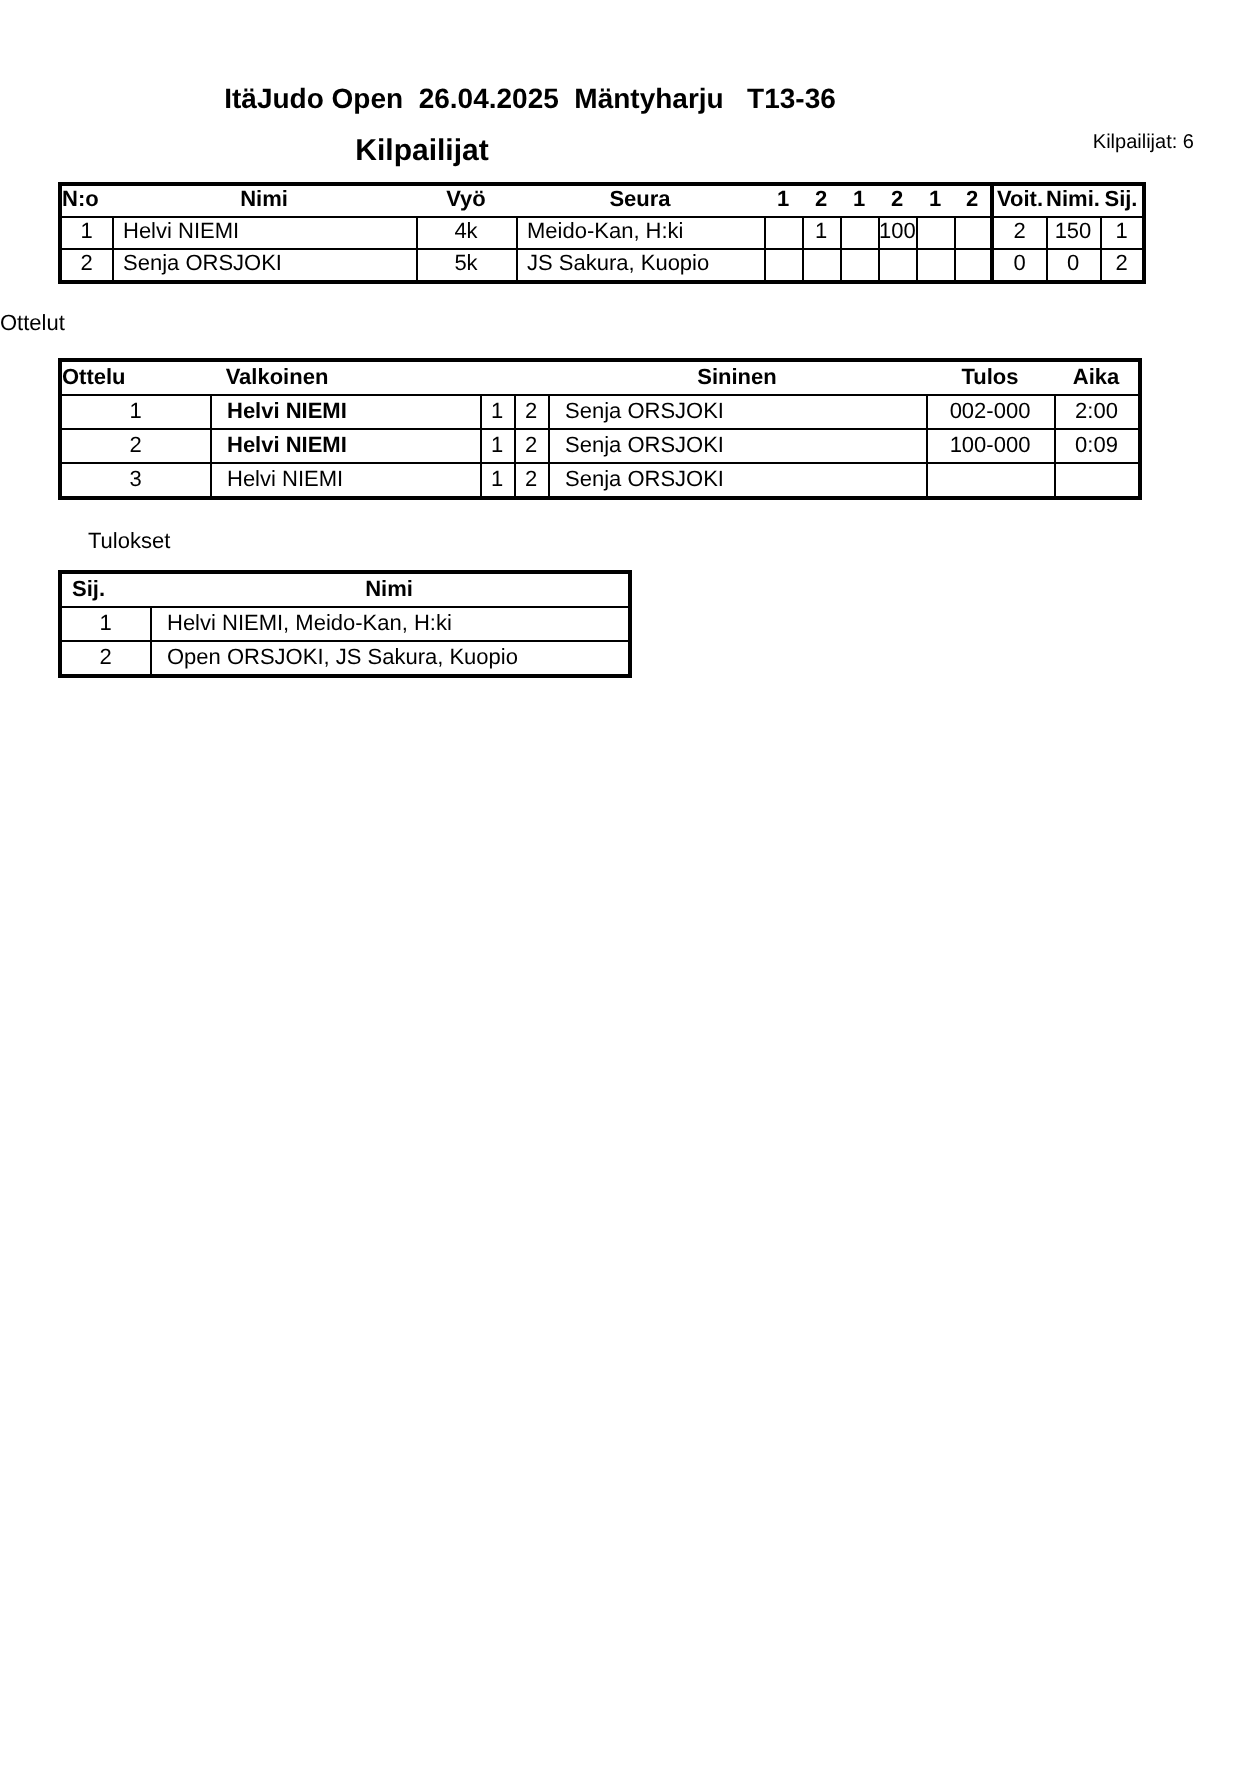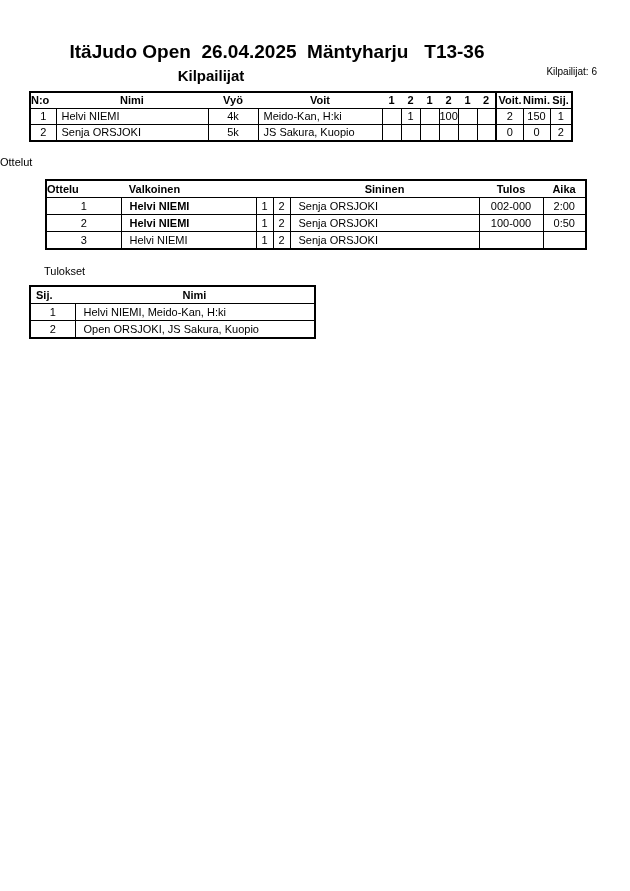--- a/index.html
+++ b/index.html
@@ -5,23 +5,23 @@
   * { margin: 0; padding: 0; box-sizing: border-box; }
   html, body { background: #ffffff; }
   body {
     width: 630px; height: 891px;
     position: relative;
     font-family: "Liberation Sans", sans-serif;
     color: #000;
     overflow: hidden;
   }
   .page-title {
-    position: absolute; top: 41px; left: 12px; width: 530px;
+    position: absolute; top: 41px; left: 0; width: 530px;
     text-align: center;
-    font-size: 19px; font-weight: bold;
+    font-size: 14px; font-weight: bold;
     white-space: pre;
   }
   .subtitle-competitors {
     position: absolute; top: 67px; left: 0; width: 422px;
     text-align: center;
     font-size: 15px; font-weight: bold;
   }
   .count-label {
     position: absolute; top: 66px; right: 33px;
     font-size: 10px;
@@ -31,21 +31,21 @@
   .sec-results { top: 265px; left: 0; width: 344px; margin-left: 44px; }
 
   table {
     position: absolute;
     border-collapse: collapse;
     table-layout: fixed;
     font-size: 11px;
     border: 2px solid #000;
   }
   #competitors-table { left: 29px; top: 91px;  width: 542px; }
-  #matches-table     { left: 45px; top: 179px; width: 540px; }
+  #matches-table     { left: 29px; top: 179px; width: 540px; }
   #results-table     { left: 29px; top: 285px; width: 285px; }
 
   th, td {
     border-bottom: 1px solid #000;
     overflow: hidden;
     white-space: nowrap;
     font-weight: normal;
     vertical-align: middle;
   }
   th { font-weight: bold; text-align: center; }
@@ -83,21 +83,21 @@
       <col style="width:19px">
     <col style="width:27px">
       <col style="width:27px">
       <col style="width:22px">
   </colgroup>
   <tbody>
       <tr>
     <th class="al">N:o</th>
     <th>Nimi</th>
     <th>Vyö</th>
-    <th>Voit</th>
+    <th>Seura</th>
     <th>1</th>
     <th>2</th>
     <th>1</th>
     <th>2</th>
     <th>1</th>
     <th>2</th>
     <th class="gsep">Voit.</th>
     <th>Nimi.</th>
     <th>Sij.</th>
   </tr>
@@ -165,21 +165,21 @@
     <td>002-000</td>
     <td>2:00</td>
   </tr>
   <tr>
     <td>2</td>
     <td class="txt8 win">Helvi NIEMI</td>
     <td>1</td>
     <td>2</td>
     <td class="txt8">Senja ORSJOKI</td>
     <td>100-000</td>
-    <td>0:50</td>
+    <td>0:09</td>
   </tr>
   <tr>
     <td>3</td>
     <td class="txt8">Helvi NIEMI</td>
     <td>1</td>
     <td>2</td>
     <td class="txt8">Senja ORSJOKI</td>
     <td></td>
     <td></td>
   </tr>

